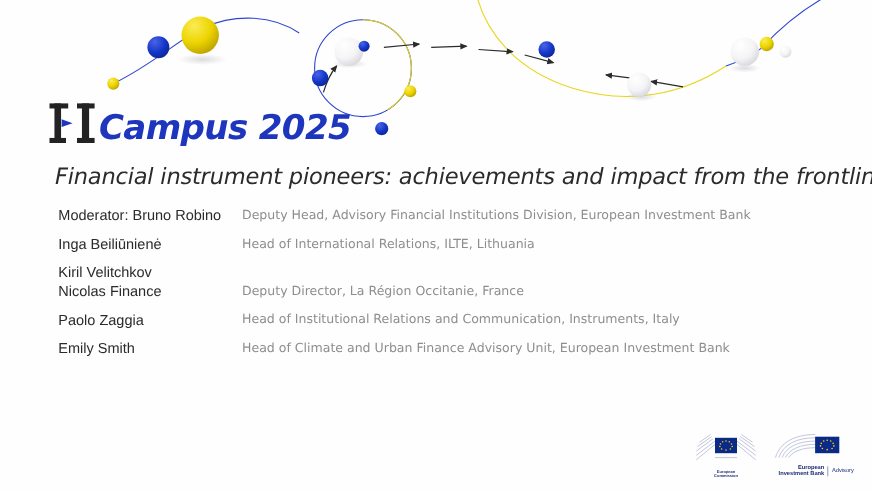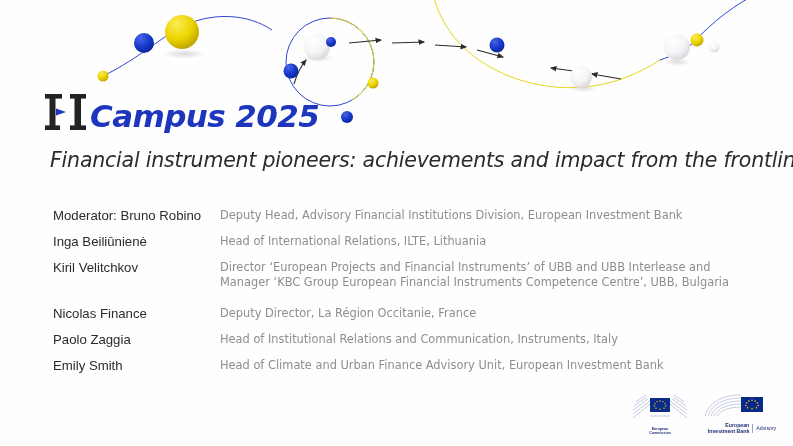--- a/index.html
+++ b/index.html
@@ -37,23 +37,23 @@
     font-family:"DejaVu Sans", sans-serif;
     font-style:italic;
     font-size:20.5px;
     font-weight:400;
     color:#2b2b2b;
     letter-spacing:-0.2px;
     white-space:nowrap;
   }
 
   
-  .people{position:absolute;left:53px;top:208px;width:700px;}
+  .people{position:absolute;left:53px;top:188px;width:700px;}
   .person{display:flex;align-items:flex-start;margin-bottom:11px;}
-  .person.two-line{margin-bottom:16px;}
+  .person.two-line{margin-bottom:2px;}
   .p-name{
     width:167px;flex:0 0 167px;
     font-family:"Liberation Sans", sans-serif;
     font-size:13.2px;
     color:#2b2b2b;
     line-height:15px;
     white-space:nowrap;
   }
   .p-role{
     flex:1;
@@ -211,24 +211,20 @@
 
     <div class="person">
       <div class="p-name">Inga Beiliūnienė</div>
       <div class="p-role">
         <span>Head of International Relations, ILTE, Lithuania</span>
       </div>
     </div>
 
     <div class="person two-line">
       <div class="p-name">Kiril Velitchkov</div>
-      <div class="p-role">
-        <span>Director ‘European Projects and Financial Instruments’ of UBB and UBB Interlease and</span>
-        <span class="l2">Manager ‘KBC Group European Financial Instruments Competence Centre’, UBB, Bulgaria</span>
-      </div>
     </div>
 
     <div class="person">
       <div class="p-name">Nicolas Finance</div>
       <div class="p-role">
         <span>Deputy Director, La Région Occitanie, France</span>
       </div>
     </div>
 
     <div class="person">

